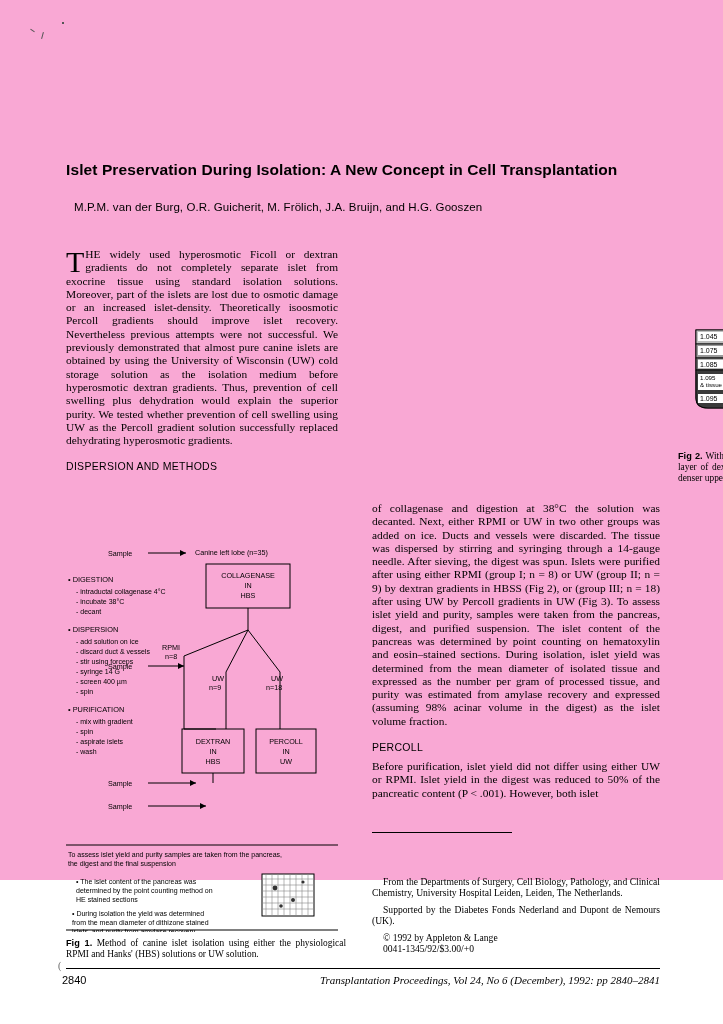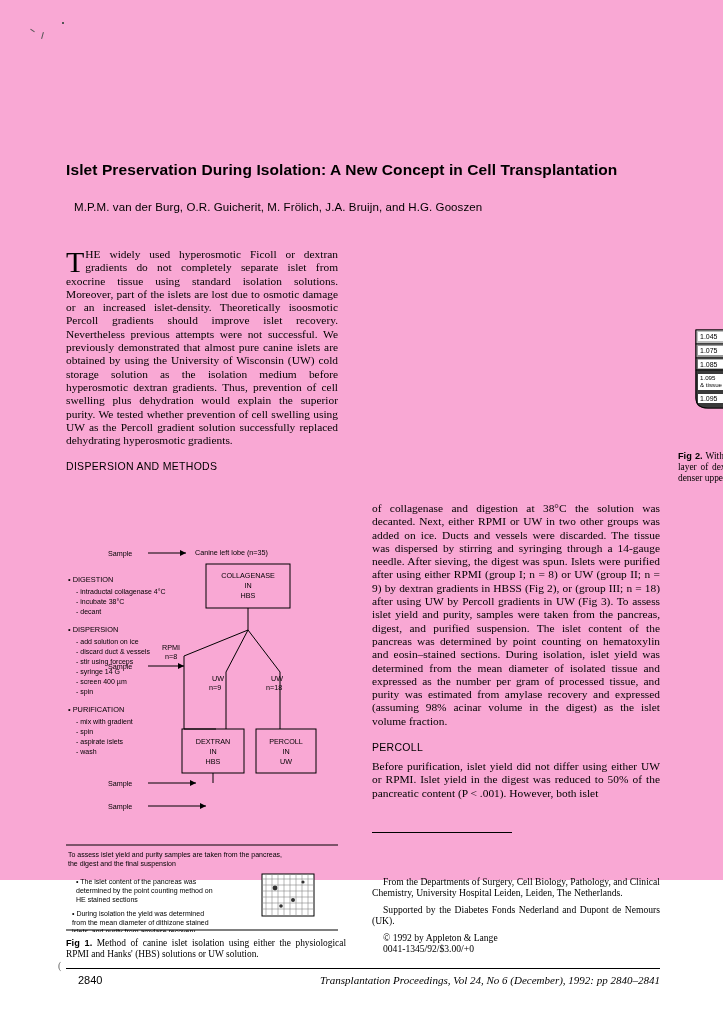--- a/index.html
+++ b/index.html
@@ -167,21 +167,21 @@
   .pagefoot-rule {
     position: absolute;
     left: 66px;
     top: 968px;
     width: 594px;
     height: 1px;
     background: #000;
   }
   .pagenum {
     position: absolute;
-    left: 78px;
+    left: 62px;
     top: 974px;
     font-family: "Liberation Sans", sans-serif;
     font-size: 11px;
   }
   .journal {
     position: absolute;
     right: 63px;
     top: 974px;
     font-size: 11px;
     font-style: italic;

